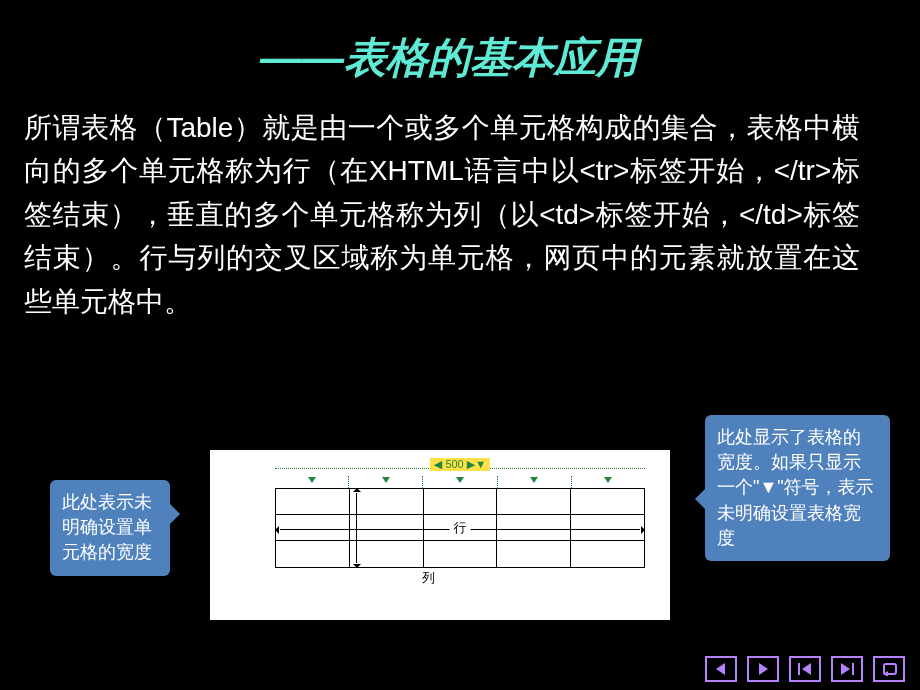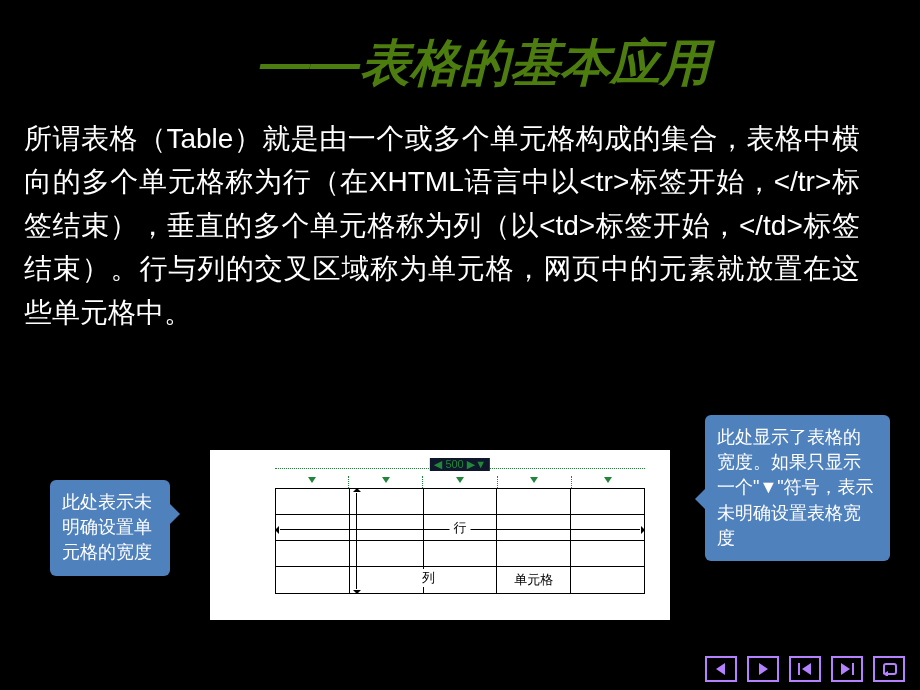--- a/index.html
+++ b/index.html
@@ -15,22 +15,22 @@
     padding: 30px 60px 10px 80px;
   }
   .title-line1 {
     color: #7a5aa0;
     font-size: 42px;
     font-weight: bold;
     font-style: italic;
     text-shadow: 2px 2px 3px rgba(0,0,0,0.5);
   }
   .title-line2 {
-    color: #4d7c0f;
-    font-size: 50px;
+    color: #5eead4;
+    font-size: 42px;
     font-weight: bold;
     font-style: italic;
     text-shadow: 2px 2px 3px rgba(0,0,0,0.5);
     padding-left: 180px;
   }
   .body-text {
     color: #fff;
     font-size: 28px;
     line-height: 1.55;
     padding: 10px 60px 0 24px;
@@ -92,21 +92,21 @@
     top: 8px;
     left: 0; right: 0;
     height: 1px;
     border-top: 1px dotted #22863a;
   }
   .ruler-label {
     position: absolute;
     left: 50%;
     transform: translateX(-50%);
     top: -2px;
-    background: #0f172a;
+    background: #fde047;
     color: #22863a;
     font-size: 11px;
     padding: 0 4px;
   }
   .ruler-label::before, .ruler-label::after {
     color: #22863a;
     font-size: 10px;
   }
   .diag-tickrow {
     height: 12px;
@@ -290,27 +290,20 @@
         <div class="diag-cell"></div>
         <div class="diag-cell"></div>
       </div>
     <div class="diag-row">
         <div class="diag-cell"></div>
         <div class="diag-cell"></div>
         <div class="diag-cell"></div>
         <div class="diag-cell"></div>
         <div class="diag-cell"></div>
       </div>
-    <div class="diag-row">
-        <div class="diag-cell"></div>
-        <div class="diag-cell"></div>
-        <div class="diag-cell"></div>
-        <div class="diag-cell">单元格</div>
-        <div class="diag-cell"></div>
-      </div>
   </div>
 </div>
 
 <div class="nav-bar">
   <div class="nav-btn">
     <svg width="14" height="14" viewBox="0 0 14 14">
         <polygon points="11,1 11,13 2,7" fill="#b681ff"></polygon>
       </svg>
   </div>
   <div class="nav-btn">

